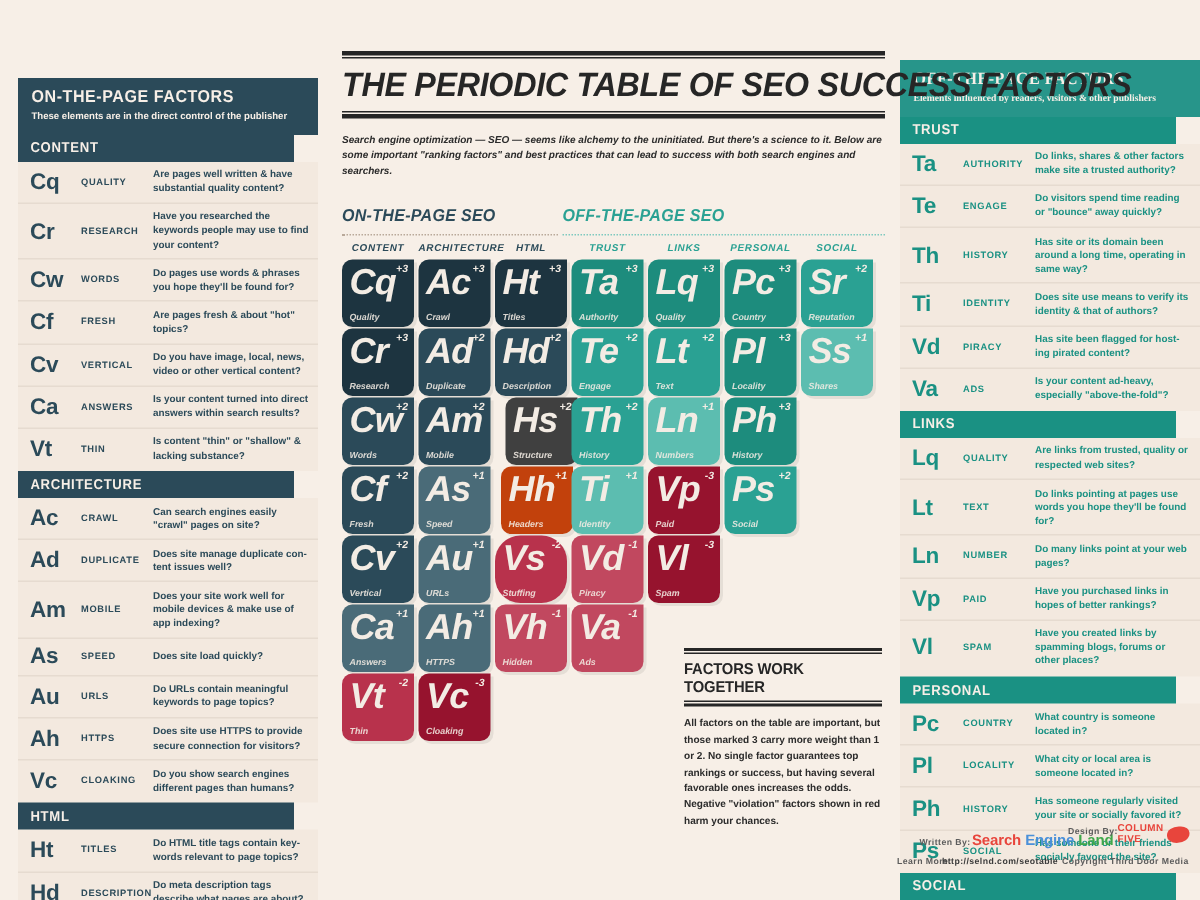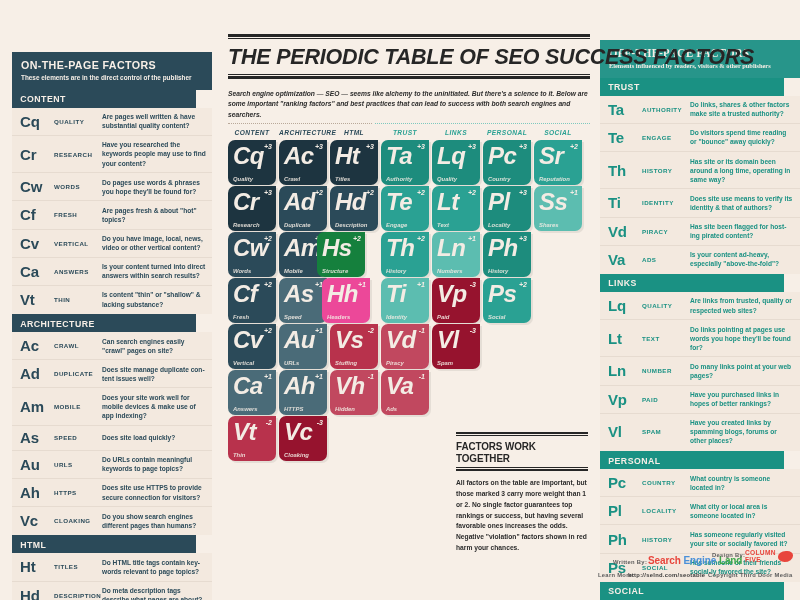--- a/index.html
+++ b/index.html
@@ -325,20 +325,24 @@
         </div>
       </div>
   </div>
 
   <div class="center">
     <div class="rule-top"></div>
     <div class="title">THE PERIODIC TABLE OF SEO SUCCESS FACTORS</div>
     <div class="rule-bot"></div>
     <div class="intro">Search engine optimization — SEO — seems like alchemy to the uninitiated. But there's a science to it. Below are some important "ranking factors" and best practices that can lead to success with both search engines and searchers.</div>
 
+    <div class="sec-labels">
+      <div class="sec-label sec-on">ON-THE-PAGE SEO</div>
+      <div class="sec-label sec-off">OFF-THE-PAGE SEO</div>
+    </div>
     <div class="dotrow">
       <div class="a">
           <div class="dotline"></div>
         </div>
       <div class="b">
           <div class="dotline teal"></div>
         </div>
     </div>
 
     <div class="col-heads" id="col-heads">
@@ -425,31 +429,31 @@
         <div class="tile" style="left: 102px; top: 0px; background: rgb(29, 52, 64);">
           <span class="e">Ht</span>
           <span class="v">+3</span>
           <span class="l">Titles</span>
         </div>
         <div class="tile" style="left: 102px; top: 46px; background: rgb(43, 74, 89);">
           <span class="e">Hd</span>
           <span class="v">+2</span>
           <span class="l">Description</span>
         </div>
-        <div class="tile" style="left: 89px; top: 92px; background: #15803d; padding-left: 44px;">
+        <div class="tile" style="left: 109px; top: 92px; background: #404040; padding-left: 44px;">
           <span class="e">Hs</span>
           <span class="v">+2</span>
           <span class="l">Structure</span>
         </div>
-        <div class="tile" style="left: 94px; top: 138px; background: #ec4899;">
+        <div class="tile" style="left: 106px; top: 138px; background: #c2410c;">
           <span class="e">Hh</span>
           <span class="v">+1</span>
           <span class="l">Headers</span>
         </div>
-        <div class="tile" style="left: 102px; top: 184px; background: rgb(184, 50, 76);">
+        <div class="tile" style="left: 102px; top: 184px; background: rgb(184, 50, 76); border-radius: 17px;">
           <span class="e">Vs</span>
           <span class="v">-2</span>
           <span class="l">Stuffing</span>
         </div>
         <div class="tile" style="left: 102px; top: 230px; background: rgb(193, 72, 95); text-align: right;">
           <span class="e">Vh</span>
           <span class="v">-1</span>
           <span class="l">Hidden</span>
         </div>
         <div class="tile" style="left: 153px; top: 0px; background: rgb(29, 140, 125);">

